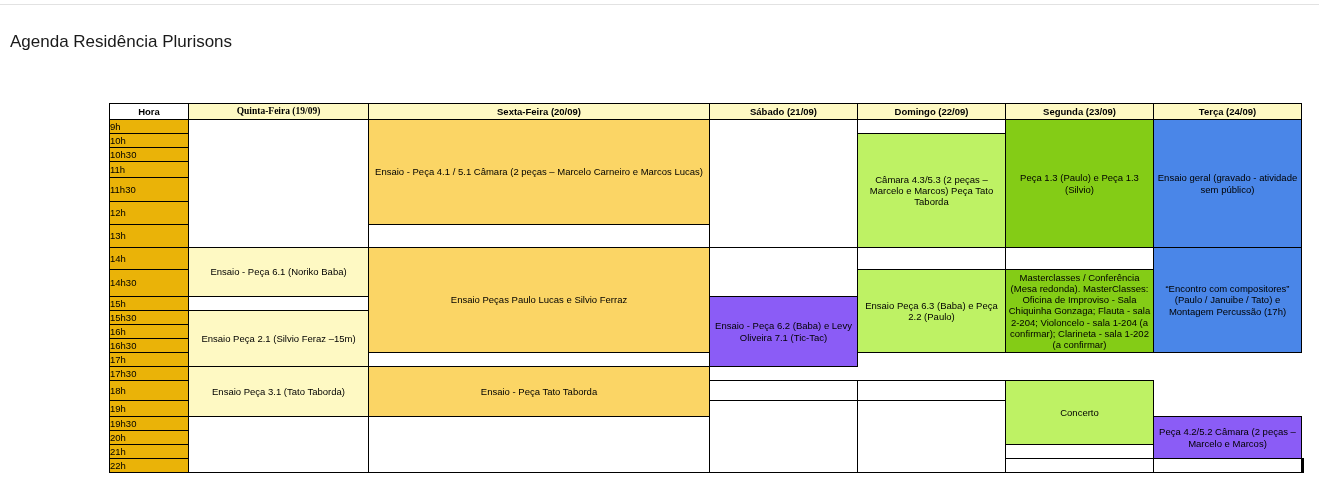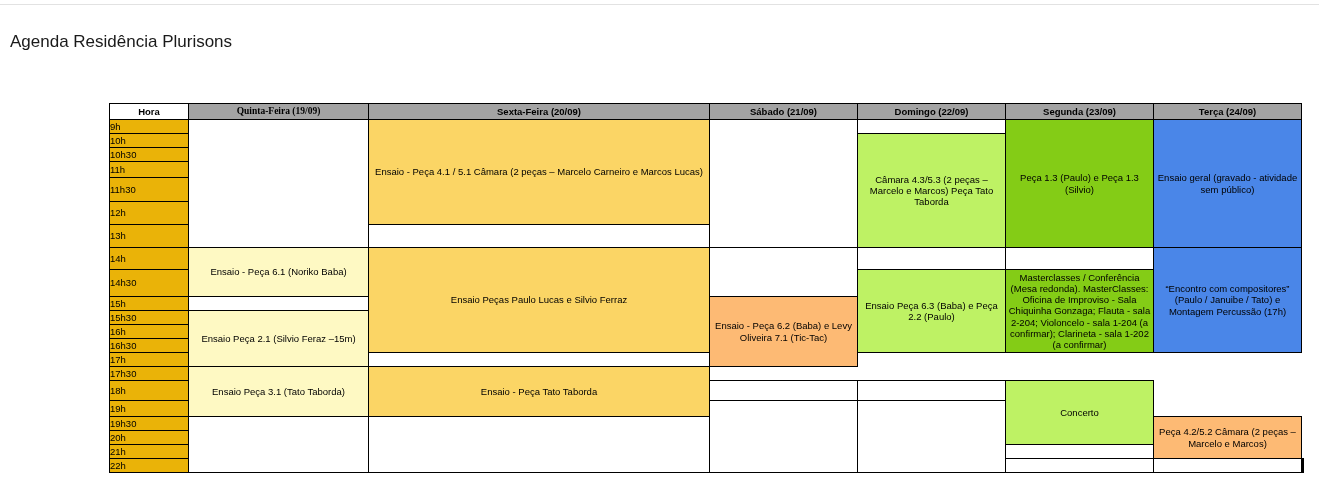--- a/index.html
+++ b/index.html
@@ -44,21 +44,21 @@
     border: 1px solid #000000;
     padding: 0;
     margin: 0;
     vertical-align: middle;
     font-size: 9.5px;
     line-height: 1.18;
     color: #000000;
     overflow: hidden;
   }
   thead th {
-    background: #a3a3a3;
+    background: #fef9c3;
     height: 15px;
     font-weight: bold;
     text-align: center;
     font-size: 10px;
   }
   th.hora-head {
     background: #ffffff;
     font-family: "Liberation Sans", sans-serif;
   }
   th.serif-head {
@@ -96,21 +96,21 @@
   col.c-hora  { width: 78px; }
   col.c-thu   { width: 180px; }
   col.c-fri   { width: 341px; }
   col.c-sat   { width: 148px; }
   col.c-sun   { width: 148px; }
   col.c-mon   { width: 148px; }
   col.c-tue   { width: 148px; }
 
   .ev-green  { background: #fef9c3; }
   .ev-yellow { background: #fbd565; }
-  .ev-peach  { background: #fdba74; }
+  .ev-peach  { background: #8b5cf6; }
   .ev-cream  { background: #bef264; }
   .ev-lime   { background: #84cc16; }
   .ev-blue   { background: #4a86e8; }
   .ev-cyan   { background: #bef264; }
   .f-sans   { font-family: "Liberation Sans", sans-serif; }
 </style>
 </head>
 <body>
 
 <div class="topline"></div>

